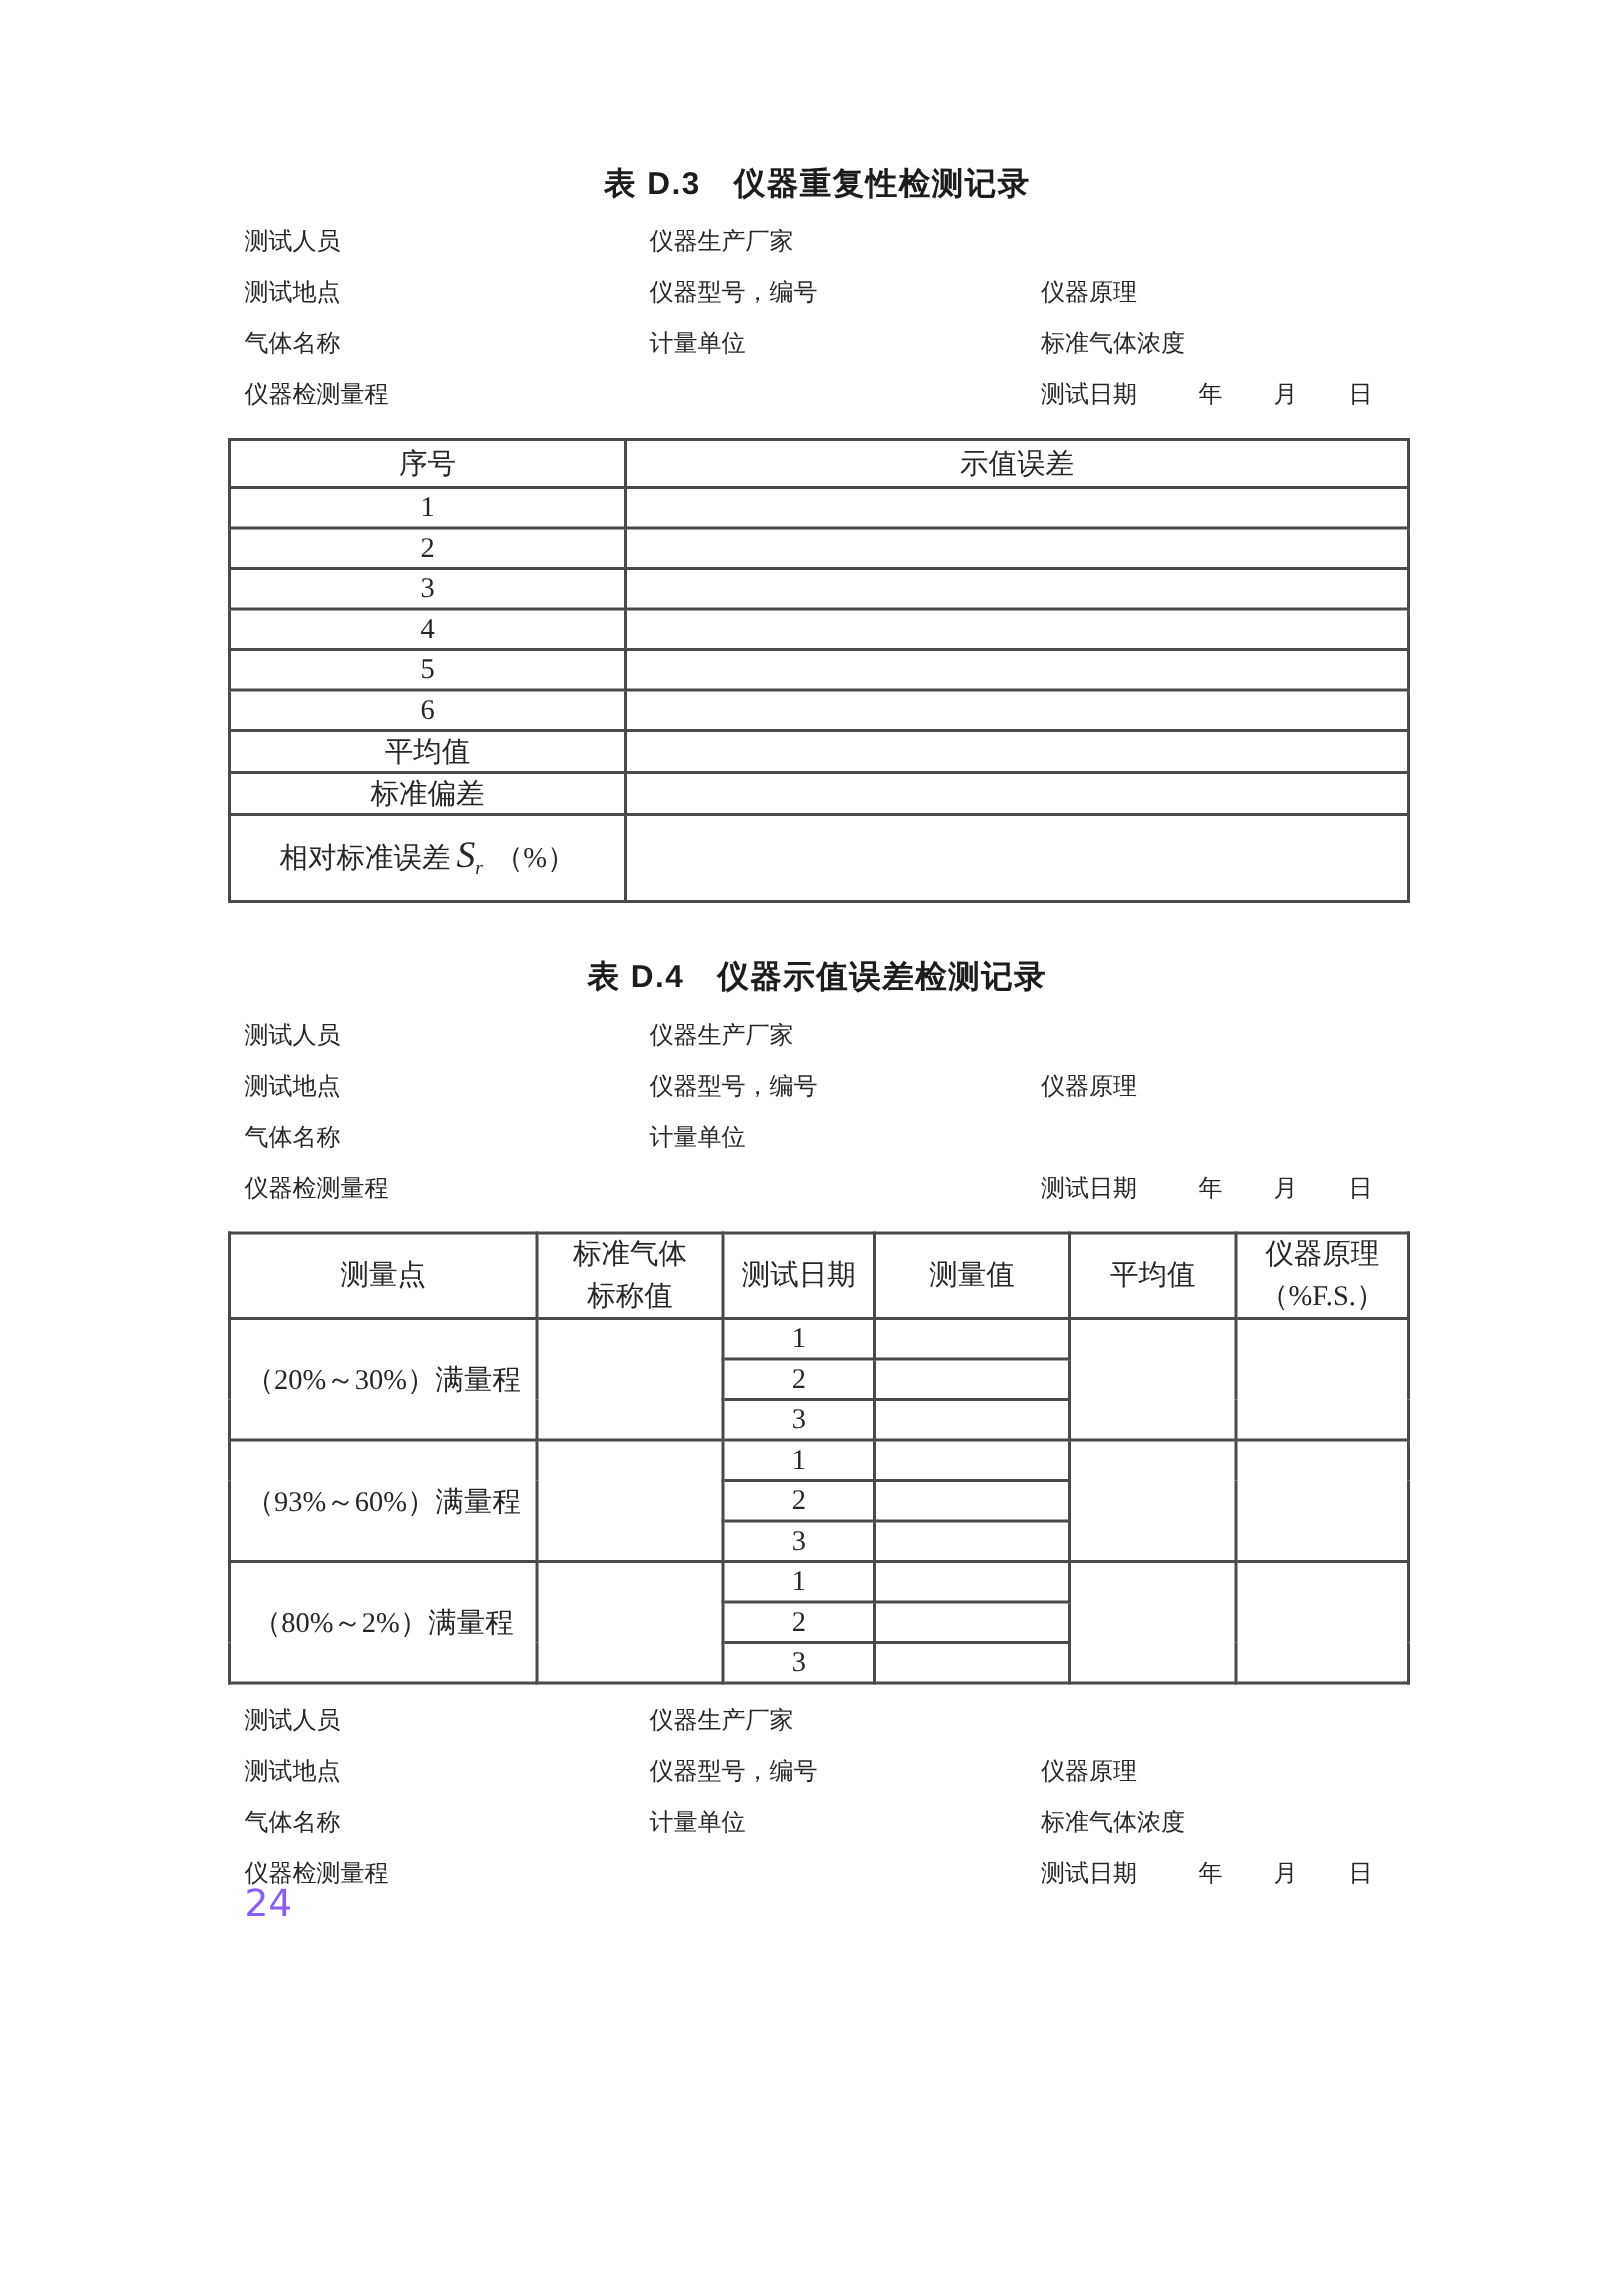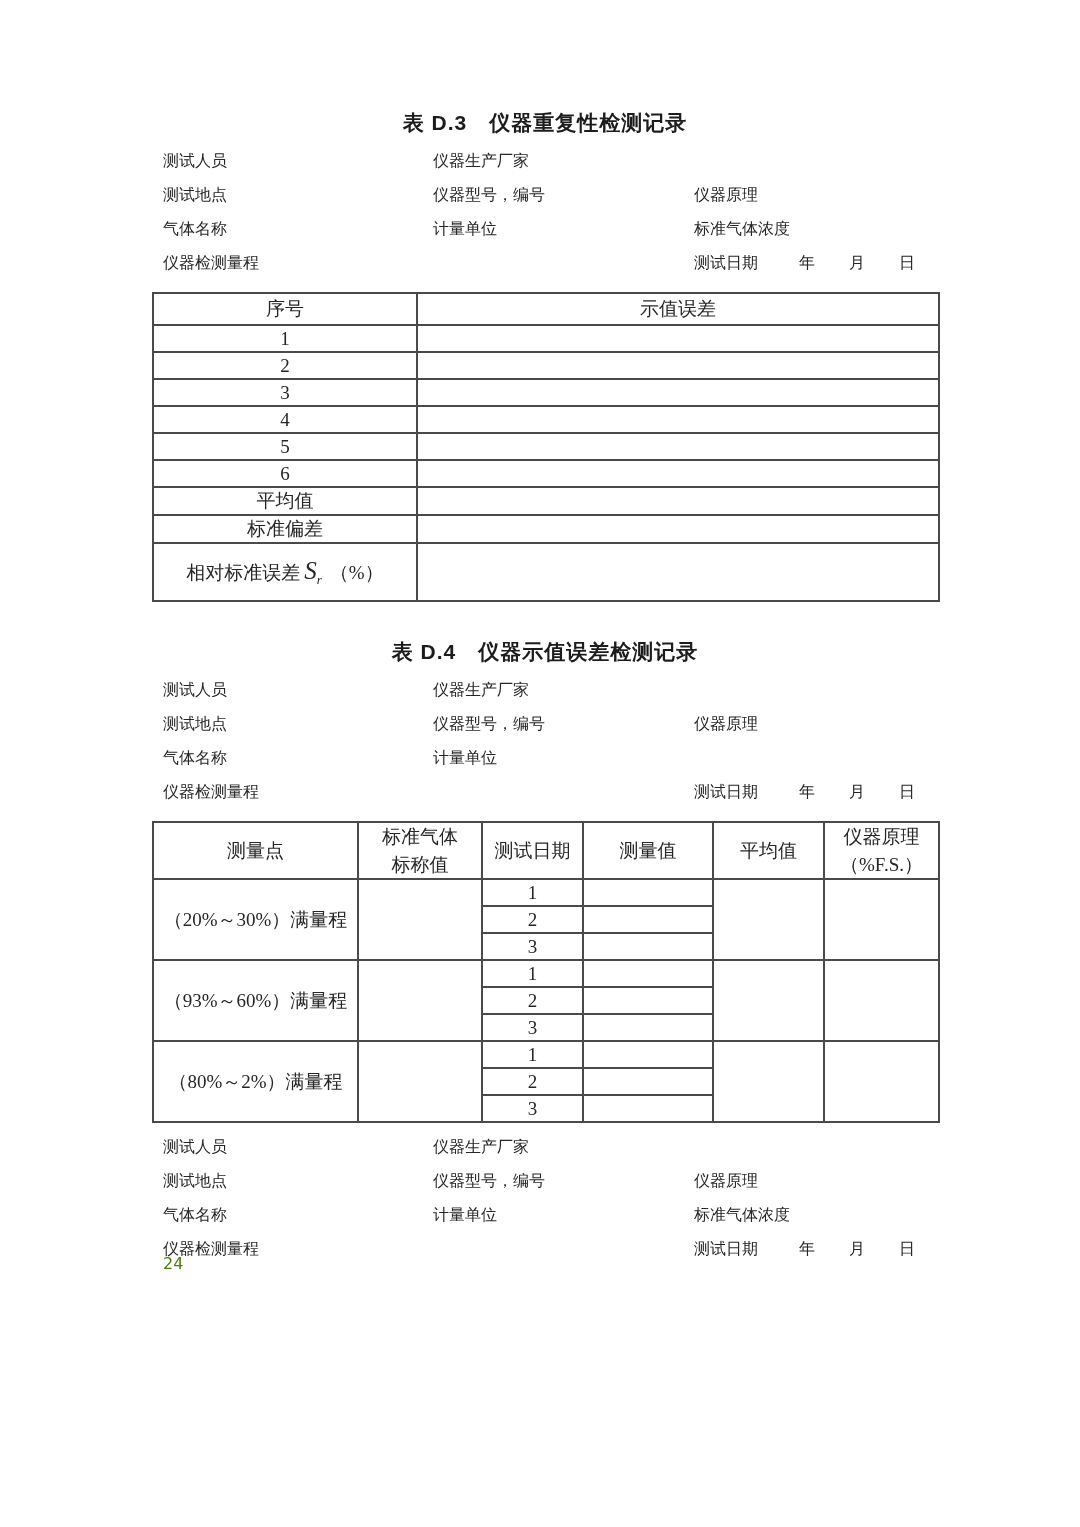--- a/index.html
+++ b/index.html
@@ -63,22 +63,22 @@
   .t3 .last { height: 58px; }
   .sym { font-style: italic; font-size: 25px; padding-left: 4px; }
   .sym-sub { font-size: 13px; font-style: italic; }
   .paren-pct { padding-left: 8px; }
 
   .t4 .hd2 { height: 56px; line-height: 1.45; }
   .t4 .r   { height: 27px; }
 
   .page-num {
     font-family: "DejaVu Sans", "Liberation Sans", sans-serif;
-    font-size: 16px;
-    color: #4d7c0f;
+    font-size: 25px;
+    color: #8b5cf6;
     padding-left: 11px;
     margin-top: -12px;
     position: relative;
     z-index: 2;
   }
 </style>
 </head>
 <body>
 
 <div class="page">

